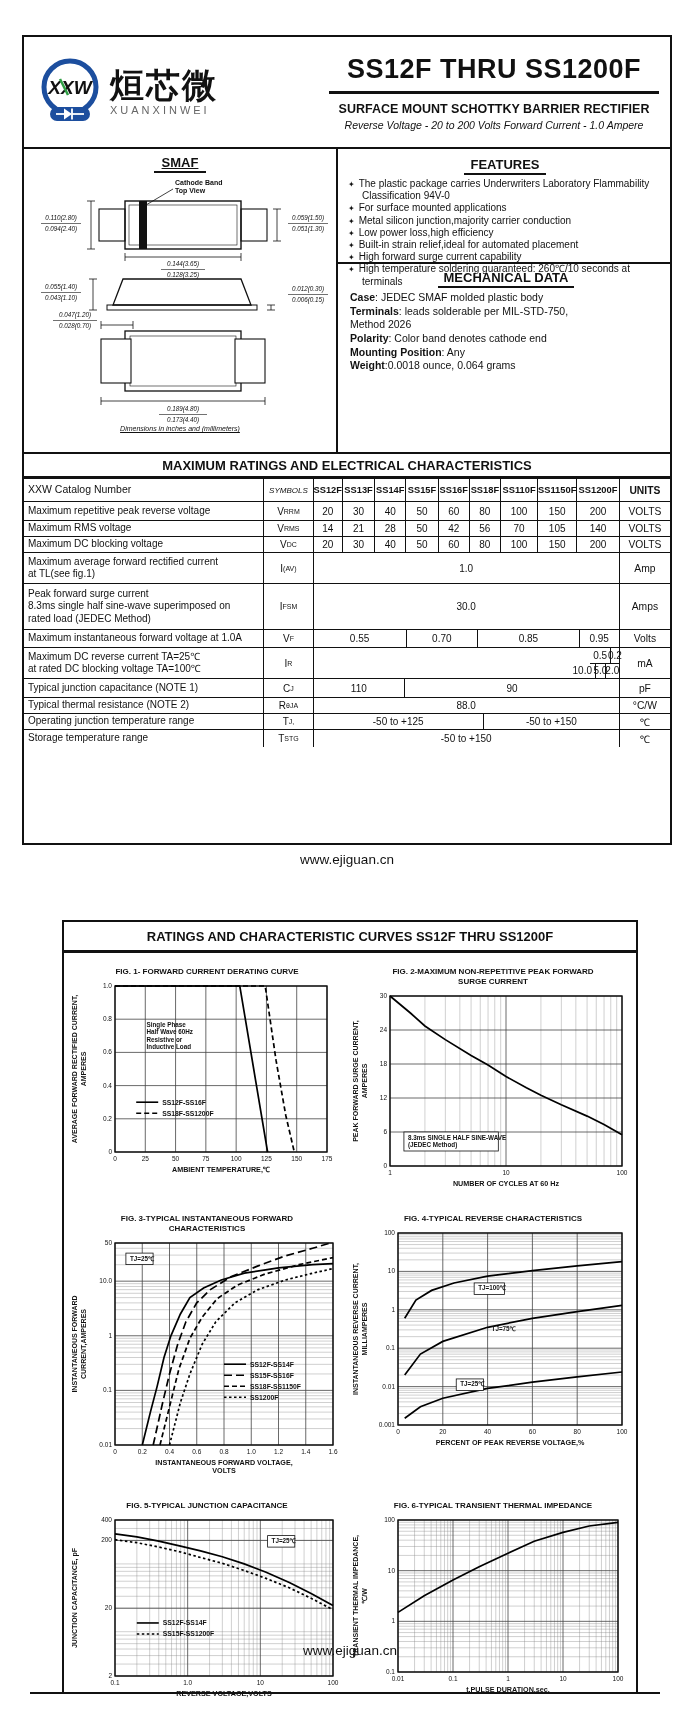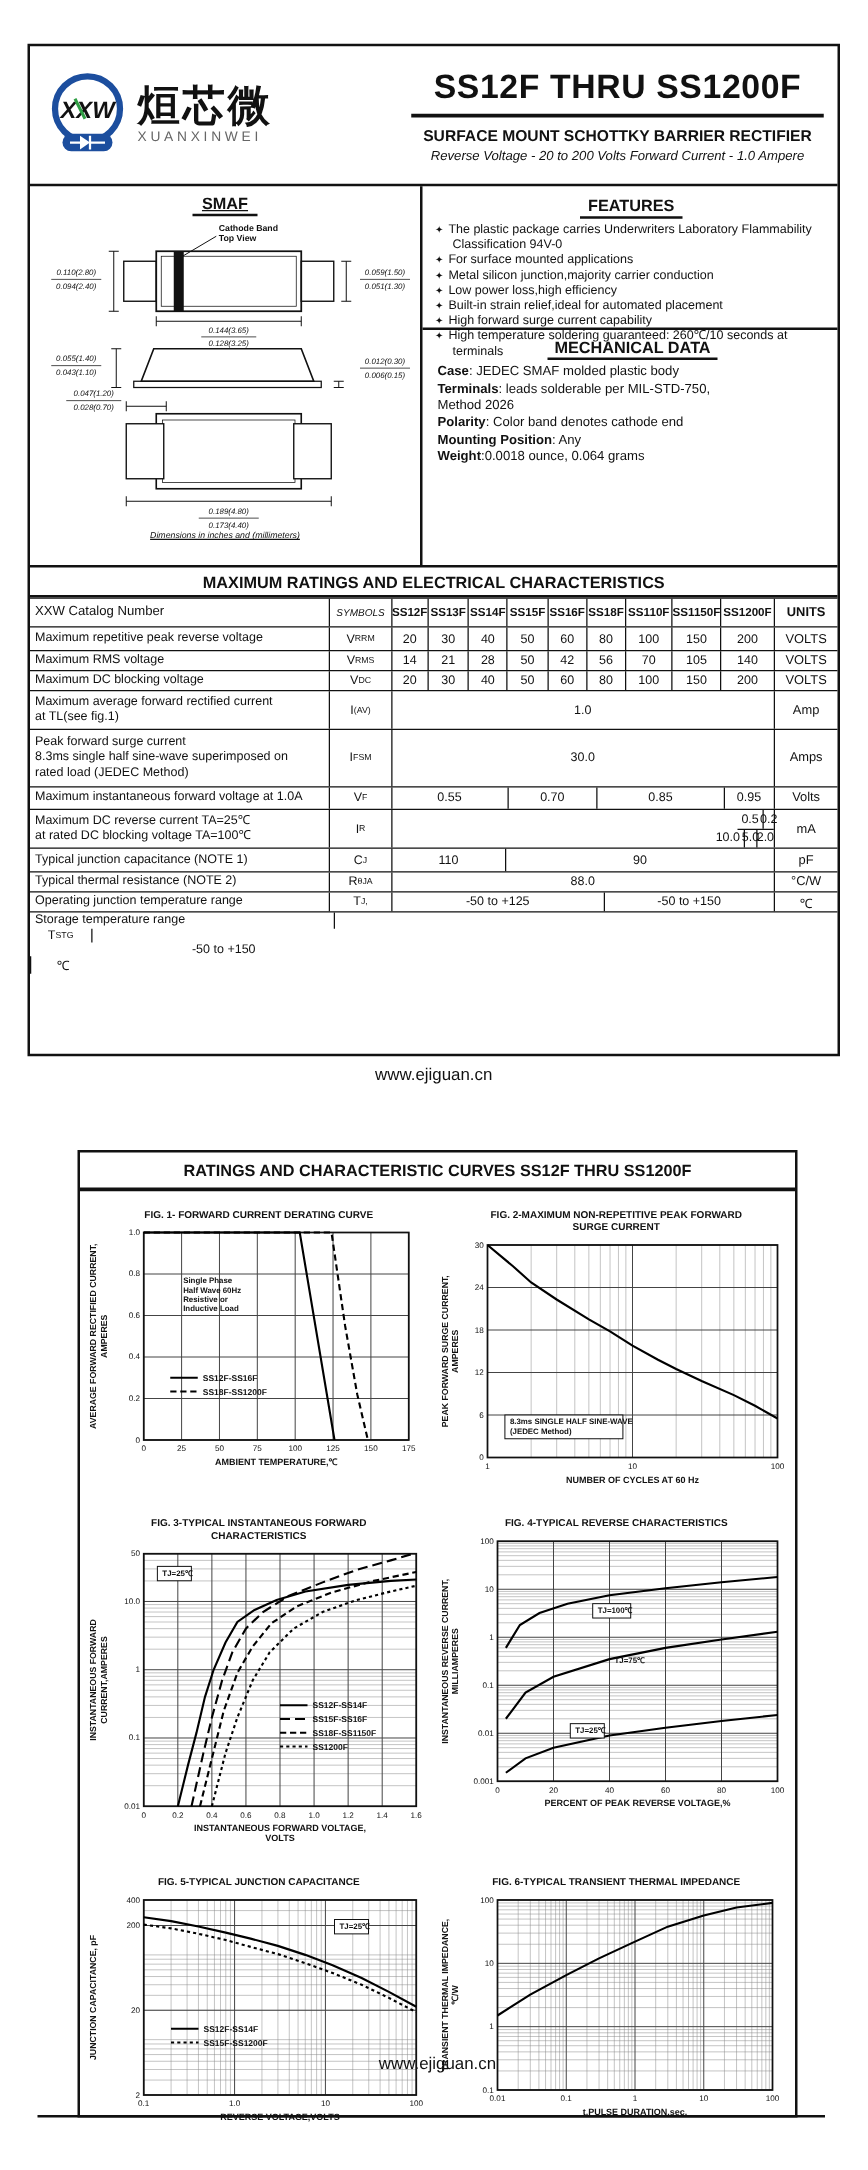--- a/index.html
+++ b/index.html
@@ -386,21 +386,21 @@
         <div class="tc sym">
           <span>T</span>
           <sub>J,</sub>
         </div>
         <div class="dwrap">
           <div class="dcell" style="width: 55.8%;">-50 to +125</div>
           <div class="dcell" style="width: 44.2%;">-50 to +150</div>
         </div>
         <div class="tc units">℃</div>
       </div>
-      <div class="trow" style="height: 17px; flex-direction: column;">
+      <div class="trow" style="height: 17px;">
         <div class="tc lbl">
           <div>Storage temperature range</div>
         </div>
         <div class="tc sym">
           <span>T</span>
           <sub>STG</sub>
         </div>
         <div class="dwrap">
           <div class="dcell" style="width: 100%;">-50 to +150</div>
         </div>

